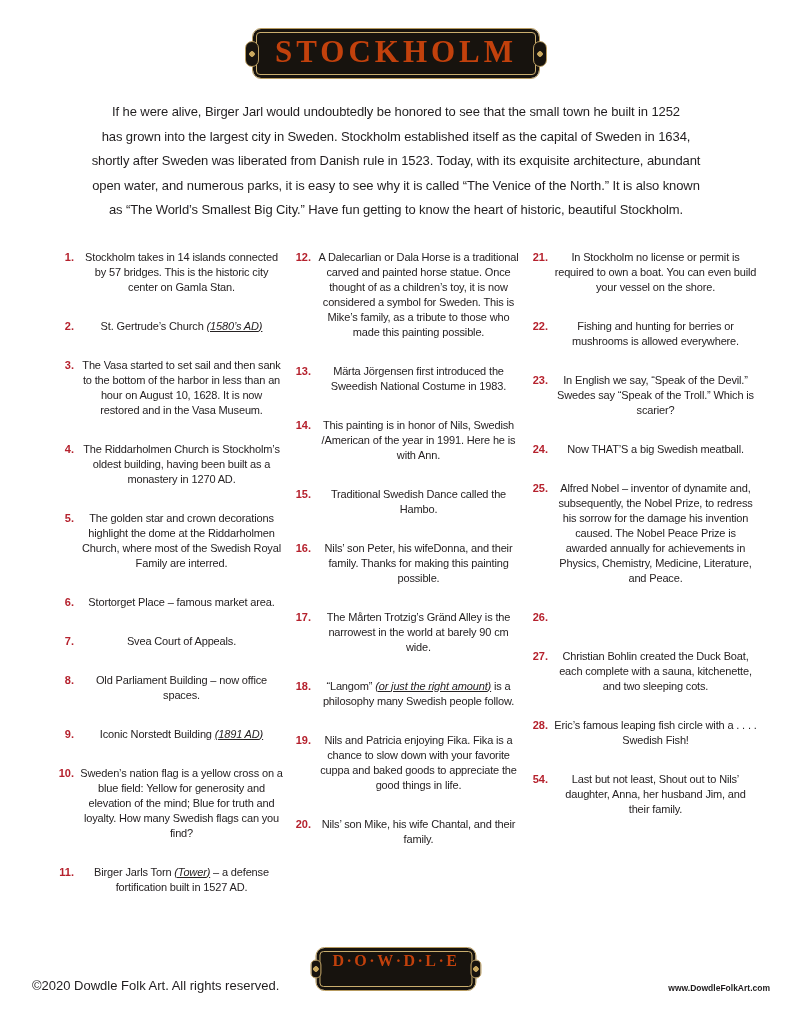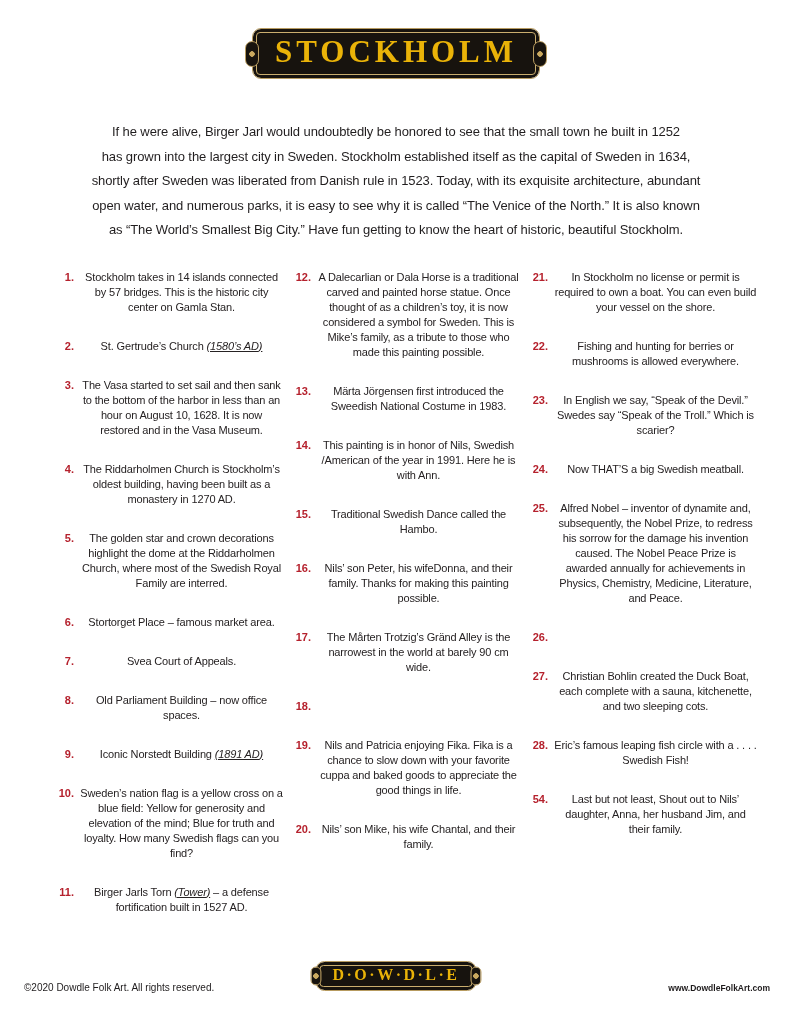--- a/index.html
+++ b/index.html
@@ -37,35 +37,35 @@
   .plaque-frame {
     border: 1.5px solid #caae6e;
     border-radius: 4px;
     padding: 1px 18px 4px;
   }
   .plaque-title {
     font-family: "Liberation Serif", serif;
     font-weight: bold;
     font-size: 31px;
     letter-spacing: 4px;
-    color: #eab308;
+    color: #c2410c;
     white-space: nowrap;
     text-align: right;
   }
   .plaque.small::before, .plaque.small::after { width: 9px; height: 17px; border-radius: 9px; }
   .plaque.small::before { left: -6px; }
   .plaque.small::after  { right: -6px; }
-  .plaque.small .plaque-frame { padding: 0 12px 2px; border-width: 1px; }
+  .plaque.small .plaque-frame { padding: 0 12px 16px; border-width: 1px; }
   .plaque.small .plaque-title { font-size: 16px; letter-spacing: 2.5px; }
 
   .header { padding-top: 29px; }
 
   .intro {
     width: 744px;
-    margin: 42px auto 0;
+    margin: 22px auto 0;
     text-align: center;
     font-size: 13px;
     line-height: 24.5px;
     letter-spacing: -0.1px;
     color: #211e1f;
   }
 
   
   .columns {
     display: flex;
@@ -94,22 +94,22 @@
   }
 
   
   .footer-plaque {
     position: absolute;
     left: 50%; bottom: 34px;
     transform: translateX(-50%);
   }
   .copyright {
     position: absolute;
-    left: 24px; bottom: 31px;
-    font-size: 10px;
+    left: 32px; bottom: 31px;
+    font-size: 13px;
     color: #1f1c1d;
   }
   .website {
     position: absolute;
     right: 22px; bottom: 31px;
     font-size: 8.5px;
     font-weight: bold;
     color: #1f1c1d;
   }
   i { font-style: italic; text-decoration: underline; }
@@ -196,20 +196,21 @@
         <div class="item">
           <span class="num">16.</span>
           <span class="txt">Nils’ son Peter, his wifeDonna, and their family.  Thanks for making this painting  possible.</span>
         </div>
         <div class="item">
           <span class="num">17.</span>
           <span class="txt">The Mårten Trotzig’s Gränd Alley is the narrowest in the world at barely 90 cm wide.</span>
         </div>
         <div class="item">
           <span class="num">18.</span>
+          <span class="txt">“Langom” <i>(or just the right amount)</i> is a philosophy many Swedish people follow.</span>
         </div>
         <div class="item">
           <span class="num">19.</span>
           <span class="txt">Nils and Patricia enjoying Fika. Fika is a chance to slow down with your favorite cuppa and baked goods to appreciate the good things in life.</span>
         </div>
         <div class="item">
           <span class="num">20.</span>
           <span class="txt">Nils’ son Mike, his wife Chantal, and their family.</span>
         </div>
       </div>

